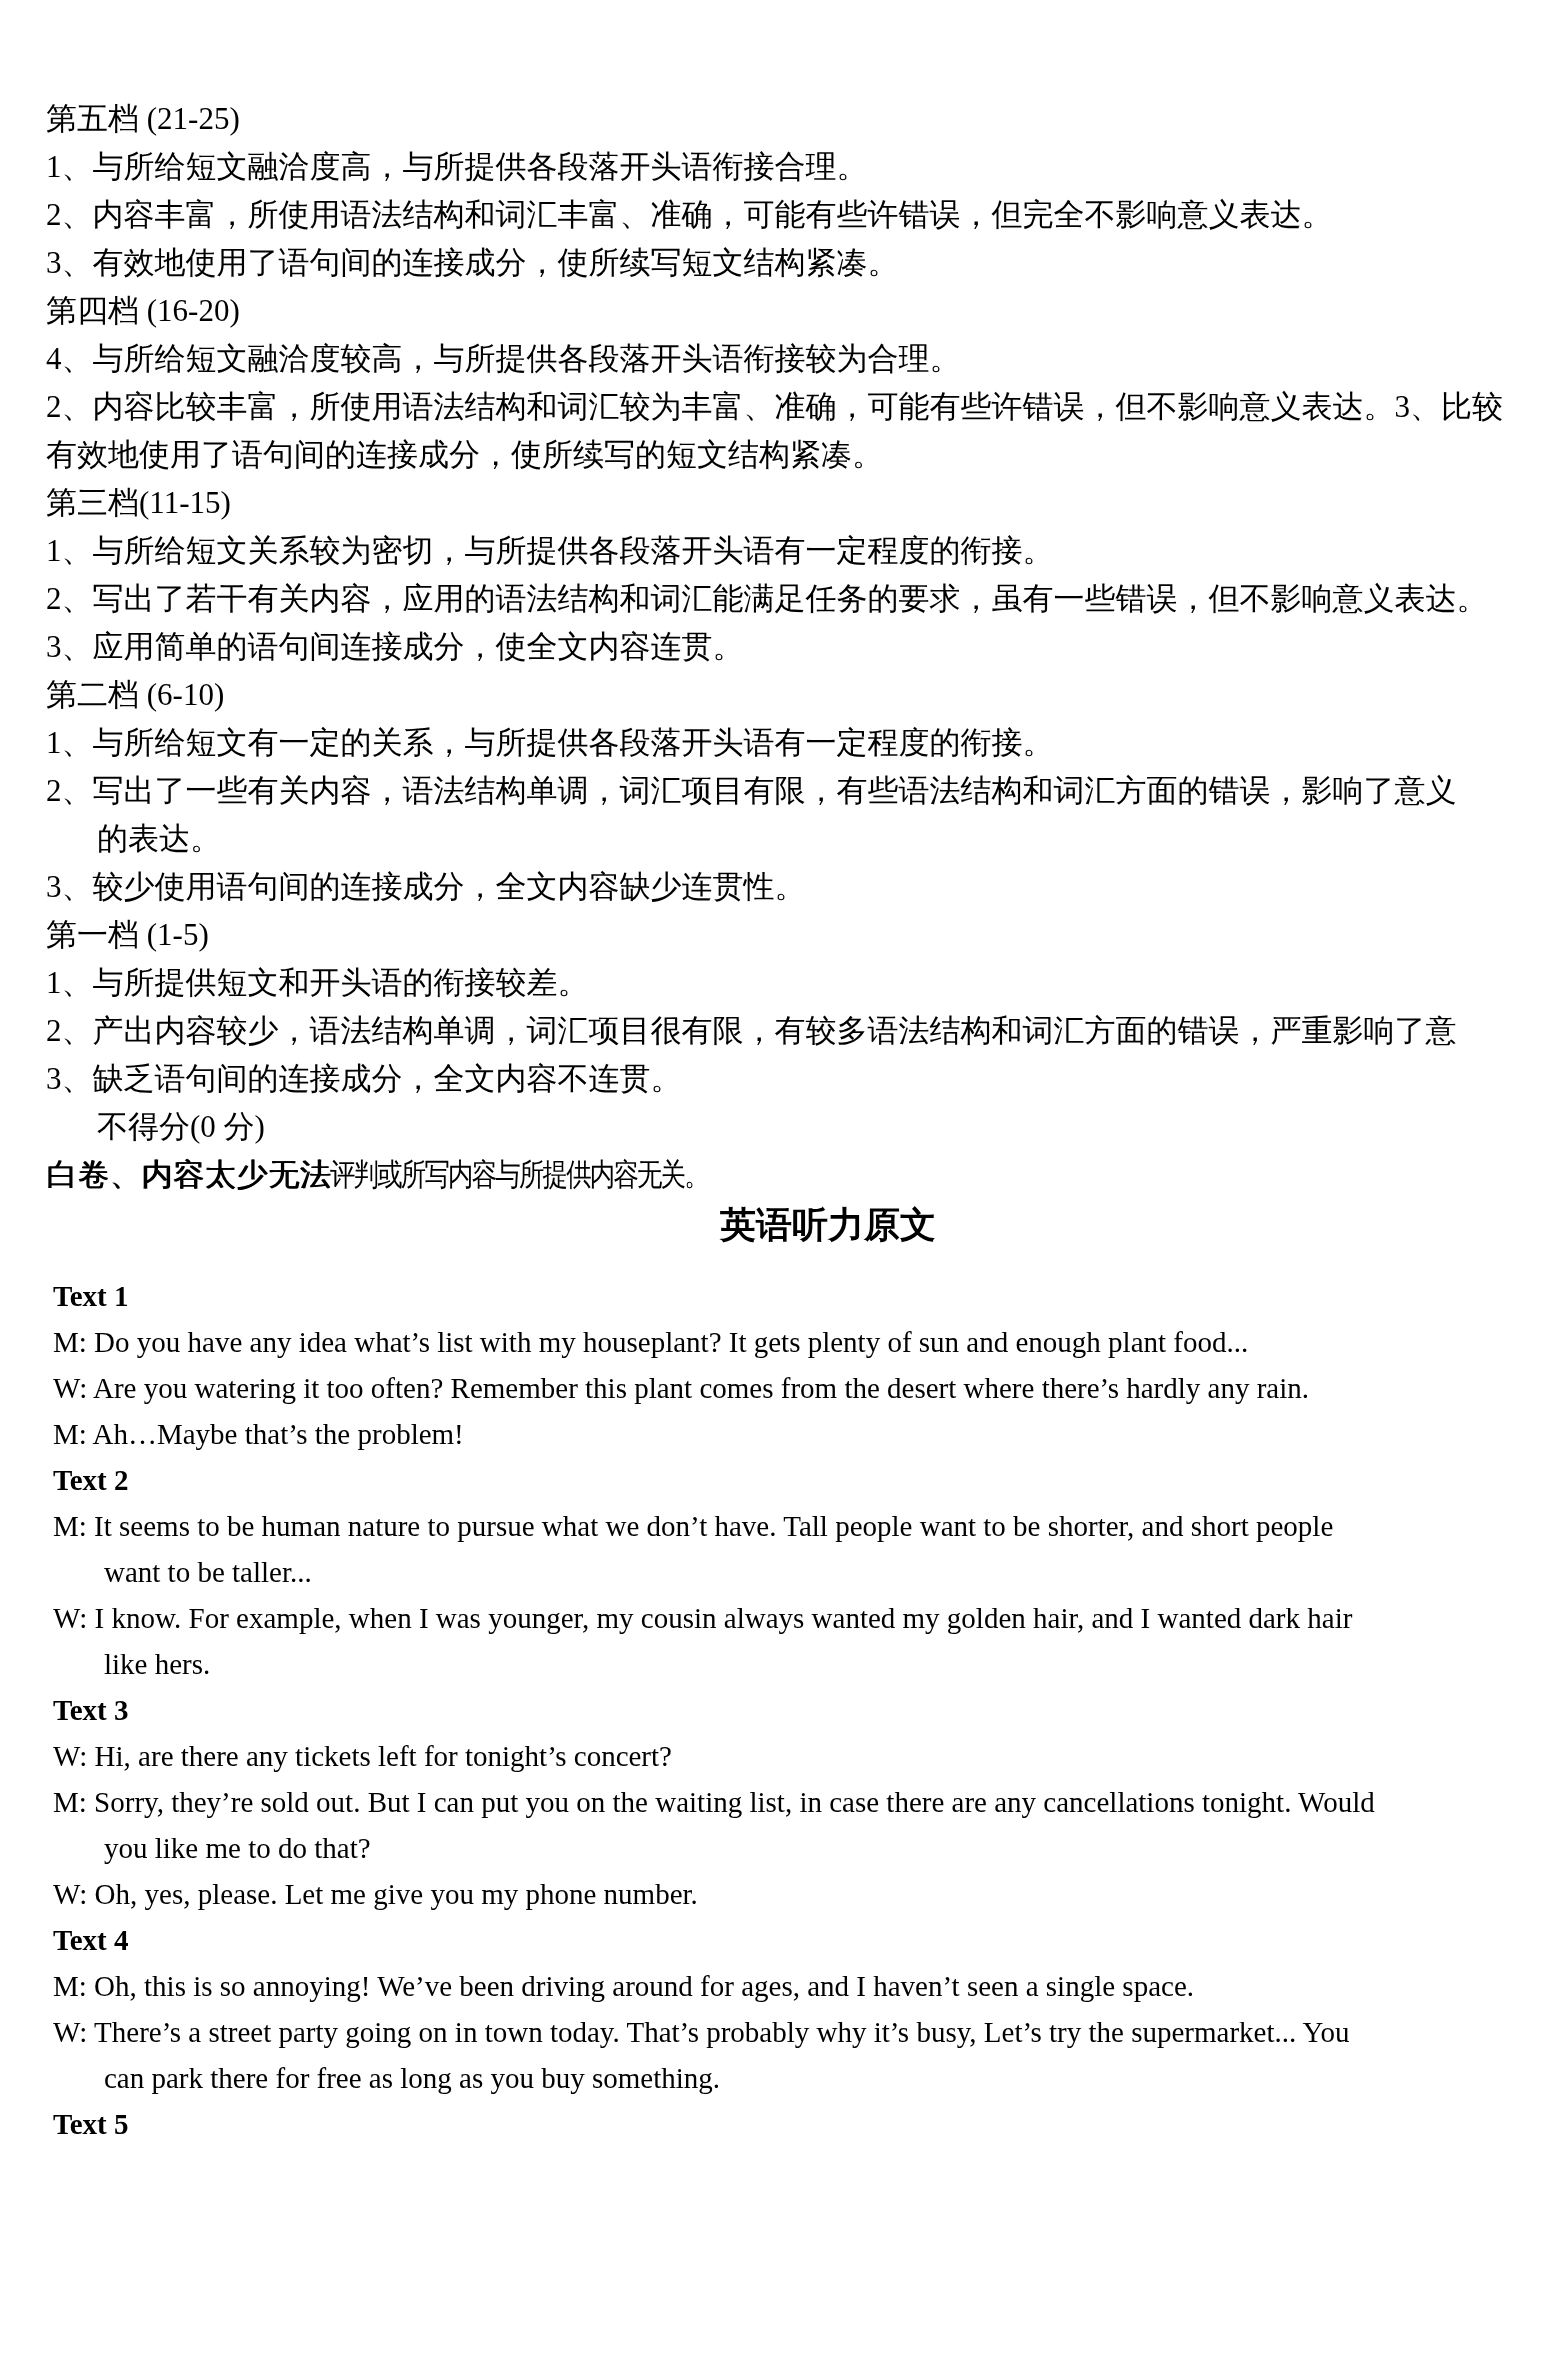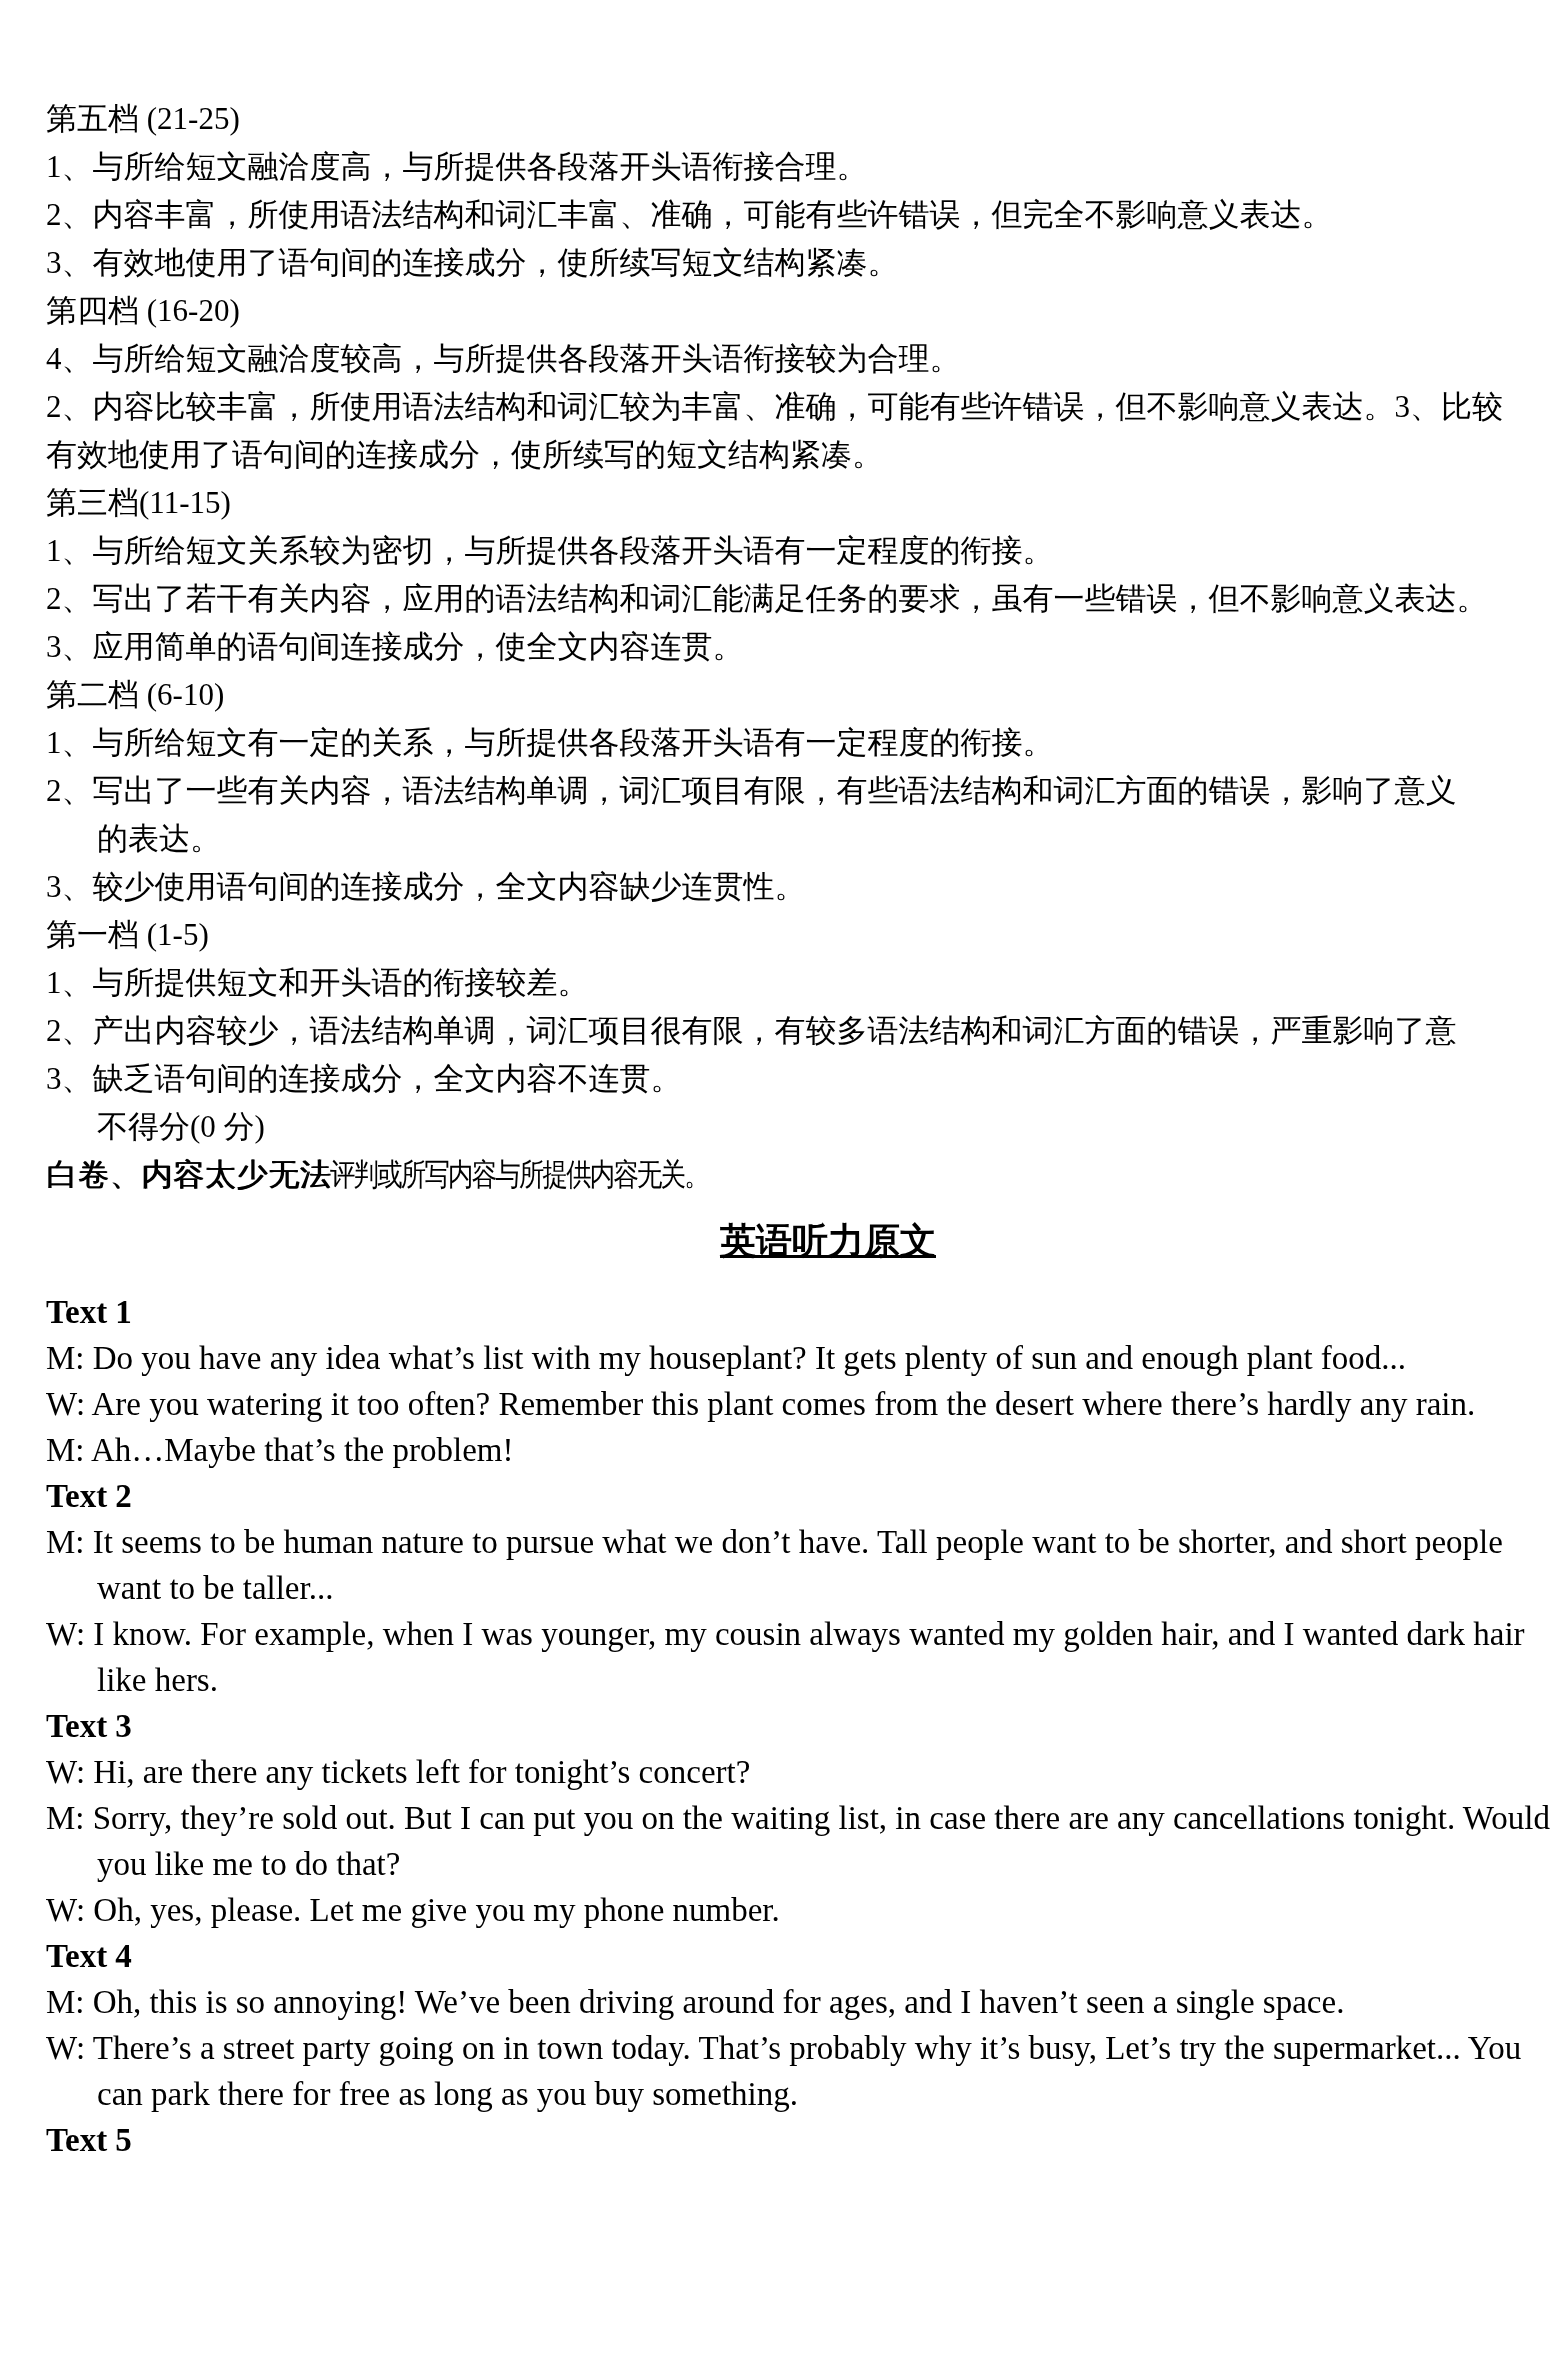--- a/index.html
+++ b/index.html
@@ -23,25 +23,26 @@
   
   .cn-line {
     font-size: 31px;
     line-height: 48px;
     height: 48px;
     white-space: nowrap;
     overflow: visible;
   }
   
   .en-line {
-    font-size: 33px;
+    font-size: 29px;
     line-height: 46px;
     height: 46px;
     white-space: nowrap;
     overflow: visible;
+    margin-left: 7px;
   }
   .indent { padding-left: 51px; }
   .bold { font-weight: bold; }
   
   .final-note {
     font-size: 31px;
     line-height: 48px;
     height: 48px;
     white-space: nowrap;
   }
@@ -58,23 +59,22 @@
     margin-left: -1.4px;
   }
   
   .section-heading {
     font-family: "Liberation Sans", "DejaVu Sans", sans-serif;
     font-weight: 600;
     font-size: 36px;
     line-height: 51px;
     height: 51px;
     text-align: center;
-    margin-top: 16px;
+    margin-top: 0;
     padding-left: 87px; 
-    text-decoration: underline;
   }
   .transcript {
     margin-top: 23px;
   }
 </style>
 </head>
 <body>
 
 <div class="doc">
 

